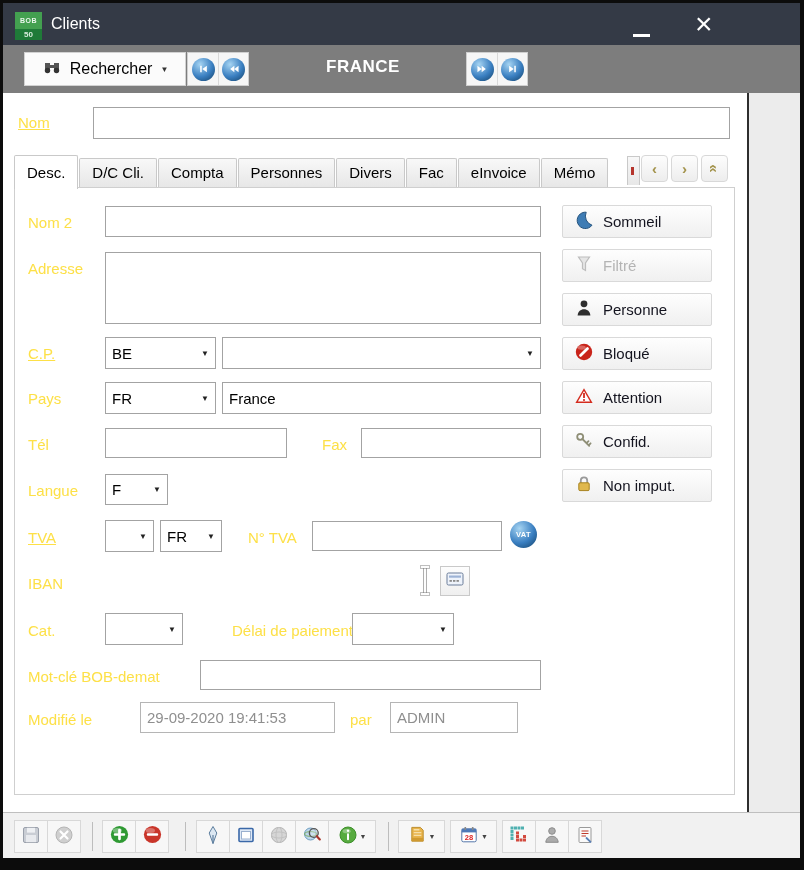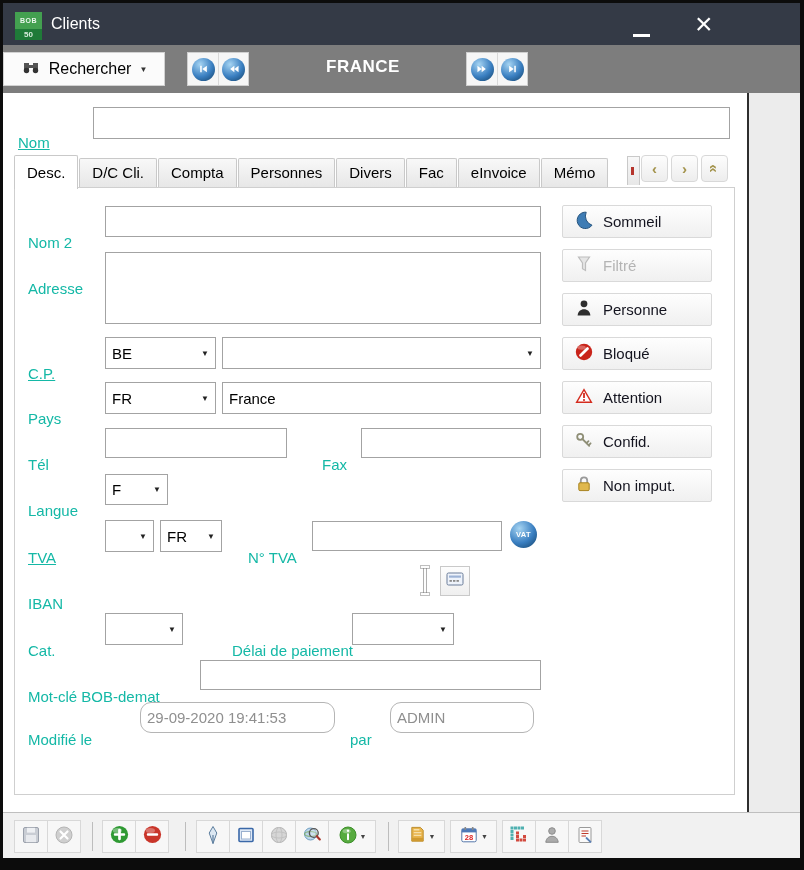--- a/index.html
+++ b/index.html
@@ -31,25 +31,25 @@
          background:radial-gradient(circle at 35% 28%, #a6d4f2, #3a7fc1 55%, #16466f 95%);
          display:flex; align-items:center; justify-content:center; }
   .orb.vat { width:27px; height:27px; }
   .orb.vat span { color:#fff; font-size:7.5px; font-weight:bold; letter-spacing:.3px; }
   .record-name { color:#fff; font-weight:bold; font-size:17px; text-align:center; letter-spacing:.5px; }
   .ddcaret { font-size:8px; color:#333; }
   
   .bodybg { left:3px; top:93px; width:744px; height:719px; background:#fff; }
   .edgeline { left:747px; top:93px; width:2px; height:719px; background:#2e2e2e; }
   .strip { left:749px; top:93px; width:51px; height:719px; background:#ececec; }
-  .lbl { position:absolute; font-size:15px; color:#14b8a6; white-space:nowrap;margin-top:20px; }
+  .lbl { position:absolute; font-size:15px; color:#fde047; white-space:nowrap; }
   .lbl.u { text-decoration:underline; }
   .inp { position:absolute; border:1px solid #a3a3a3; background:#fff; font-family:inherit;
          font-size:15px; padding:0 6px; color:#000; }
-  .inp.ro { color:#8f8f8f; border-color:#b5b5b5;border-radius:11px; }
+  .inp.ro { color:#8f8f8f; border-color:#b5b5b5; }
   textarea.inp { resize:none; padding-top:3px; }
   .combo { position:absolute; border:1px solid #a3a3a3; background:#fff; display:flex;
            align-items:center; justify-content:space-between; padding:0 6px; font-size:15px; }
   .combo .caret { font-size:8px; color:#222; margin-left:4px; }
   
   .tabs { position:absolute; left:14px; top:153px; display:flex; align-items:flex-end; z-index:4; }
   .tab { font-size:15px; padding:5px 12px 6px; background:linear-gradient(#f8f8f8,#e7e7e7);
          border:1px solid #c9c9c9; border-bottom:none; border-radius:2px 2px 0 0;
          margin-right:1px; color:#000; white-space:nowrap; }
   .tab.active { background:#fff; padding-top:8px; padding-bottom:8px; position:relative; top:2px; }
@@ -101,21 +101,21 @@
     <div class="abs logo">
       <div class="l1">BOB</div>
       <div class="l2">50</div>
     </div>
     <div class="abs wtitle">Clients</div>
     <div class="abs minbtn"></div>
     <div class="abs closebtn">×</div>
   </div>
 
   <div class="abs toolbar">
-    <div class="abs tbbtn" style="left:0;top:7px;width:162px;height:34px;align-items:center;">
+    <div class="abs tbbtn" style="left:21px;top:7px;width:162px;height:34px;align-items:center;">
       <span>
         <svg width="20" height="20" viewBox="0 0 20 20">
             <path d="M3 6h5v9H3zM12 6h5v9h-5zM8 8h4v3H8z" fill="#555"></path>
             <circle cx="5.5" cy="13.5" r="2.7" fill="#333"></circle>
             <circle cx="14.5" cy="13.5" r="2.7" fill="#333"></circle>
           </svg>
       </span>
       <span>Rechercher</span>
       <span class="ddcaret">▼</span>
     </div>
@@ -258,21 +258,21 @@
     <span></span>
     <span class="caret">▼</span>
   </div>
 
   <div class="lbl" style="left:28px;top:668px;">Mot-clé BOB-demat</div>
   <input class="inp" style="left: 200px; top: 660px; width: 341px; height: 30px;" value="">
 
   <div class="lbl" style="left:28px;top:711px;">Modifié le</div>
   <input class="inp ro" style="left: 140px; top: 702px; width: 195px; height: 31px;" readonly="" value="29-09-2020 19:41:53">
   <div class="lbl" style="left:350px;top:711px;">par</div>
-  <input class="inp ro" style="left: 390px; top: 702px; width: 144px; height: 31px;" readonly="" value="ADMIN">
+  <input class="inp ro" style="left: 390px; top: 702px; width: 128px; height: 31px;" readonly="" value="ADMIN">
 
   <div class="flagbtn" style="top:205px;">
     <span>
       <svg width="20" height="20" viewBox="0 0 20 20">
           <path d="M12.2 2.2A8.2 8.2 0 1 0 18 15.2 9.6 9.6 0 0 1 12.2 2.2z" fill="#3e7cb4" stroke="#24537e" stroke-width="1"></path>
         </svg>
     </span>
     <span>Sommeil</span>
   </div>
   <div class="flagbtn disabled" style="top:249px;">

